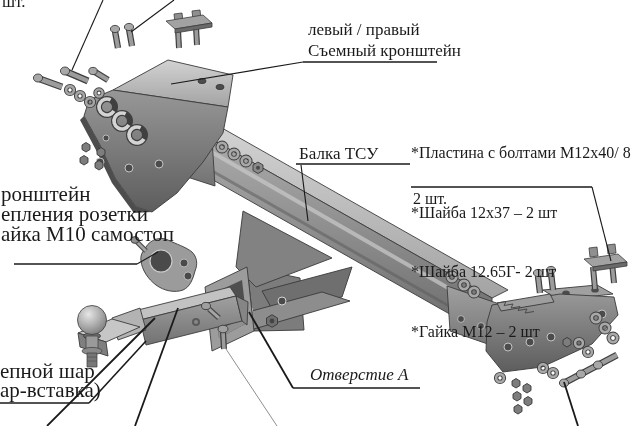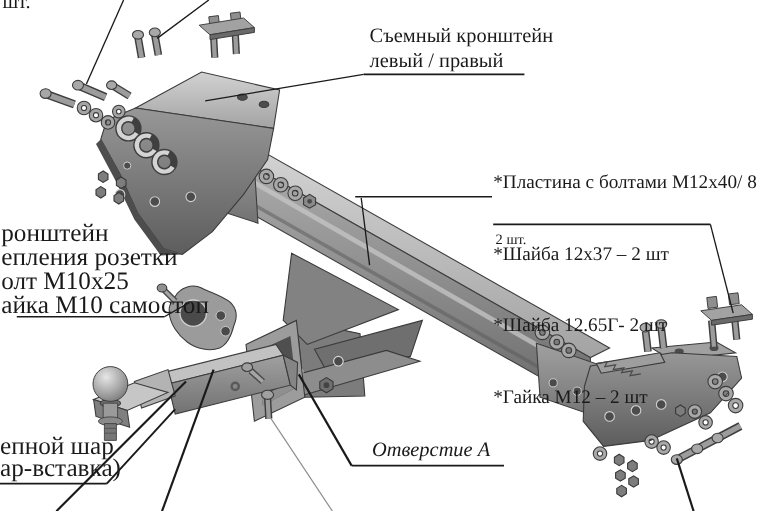--- a/index.html
+++ b/index.html
@@ -295,37 +295,37 @@
     <line x1="249" y1="312" x2="293" y2="388" stroke-width="1.8"></line>
     <line x1="293" y1="388" x2="420" y2="388" stroke-width="1.3"></line>
     <line x1="226" y1="349" x2="277" y2="426" stroke="#8f8f8f" stroke-width="1"></line>
     <line x1="564" y1="382" x2="578" y2="426" stroke-width="1.8"></line>
   </g>
 </svg>
 
   <div class="lbl big" style="left:2px;top:-8px;">шт.</div>
 
   <div class="lbl big" style="left:308px;top:19px;line-height:21px;">
+    <div>левый / правый</div>
     <div>Съемный кронштейн</div>
-    <div>левый / правый</div>
   </div>
 
   <div class="lbl rightlist" style="left:411px;top:103px;font-size:16px;">
     <div>*Пластина с болтами М12х40/ 8</div>
     <div>*Шайба 12х37 – 2 шт</div>
     <div>*Шайба 12.65Г- 2 шт</div>
     <div>*Гайка М12 – 2 шт</div>
   </div>
-  <div class="lbl" style="left:413px;top:189px;font-size:12px;">2 шт.</div>
-
+  <div class="lbl" style="left:413px;top:189px;font-size:16px;">2 шт.</div>
+
+  <div class="lbl big" style="left:299px;top:144px;">Балка ТСУ</div>
 
   <div class="lbl" style="left:1px;top:184px;">
     <div>ронштейн</div>
     <div>епления розетки</div>
-    <div>олт М10х25</div>
     <div>айка М10 самостоп</div>
   </div>
 
   <div class="lbl" style="left:0px;top:362px;line-height:19px;">
     <div>епной шар</div>
     <div>ар-вставка)</div>
   </div>
 
   <div class="lbl big" style="left:310px;top:365px;font-style:italic;">Отверстие А</div>
 

